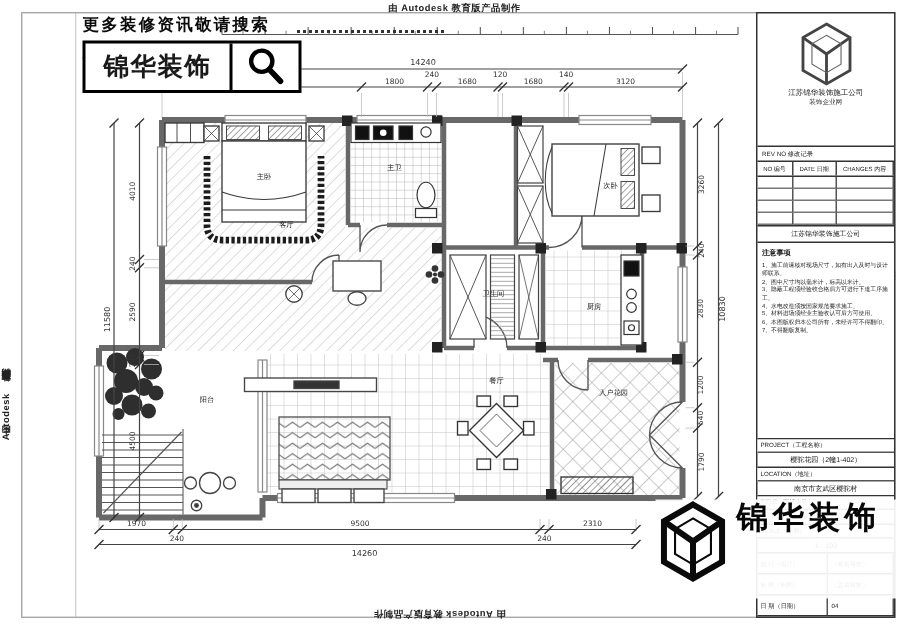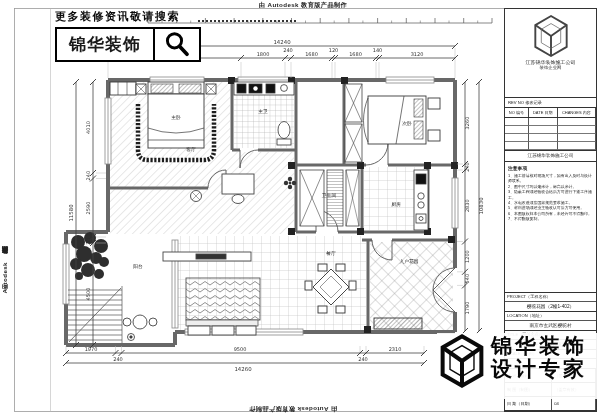--- a/index.html
+++ b/index.html
@@ -447,17 +447,16 @@
 
 
 <div class="footer-logo">
   <svg width="50" height="54" viewBox="0 0 40 46">
     <polygon points="20,2 36.5,11.5 36.5,34.5 20,44 3.5,34.5 3.5,11.5" fill="none" stroke="#0a0a0a" stroke-width="3.4"></polygon>
     <path d="M20,44 L20,23 M20,23 L3.5,11.5 M20,23 L36.5,11.5" fill="none" stroke="#0a0a0a" stroke-width="3.4"></path>
     <polygon points="20,9.9 30.2,15.9 30.2,30.1 20,36.1 9.8,30.1 9.8,15.9" fill="none" stroke="#0a0a0a" stroke-width="1.2"></polygon>
   </svg>
   <div class="fl-text">
     <div class="fl-line">锦华装饰</div>
-    <div class="fl-line">设计专家</div>
   </div>
 </div>
 
 </div>
 
 </body></html>

